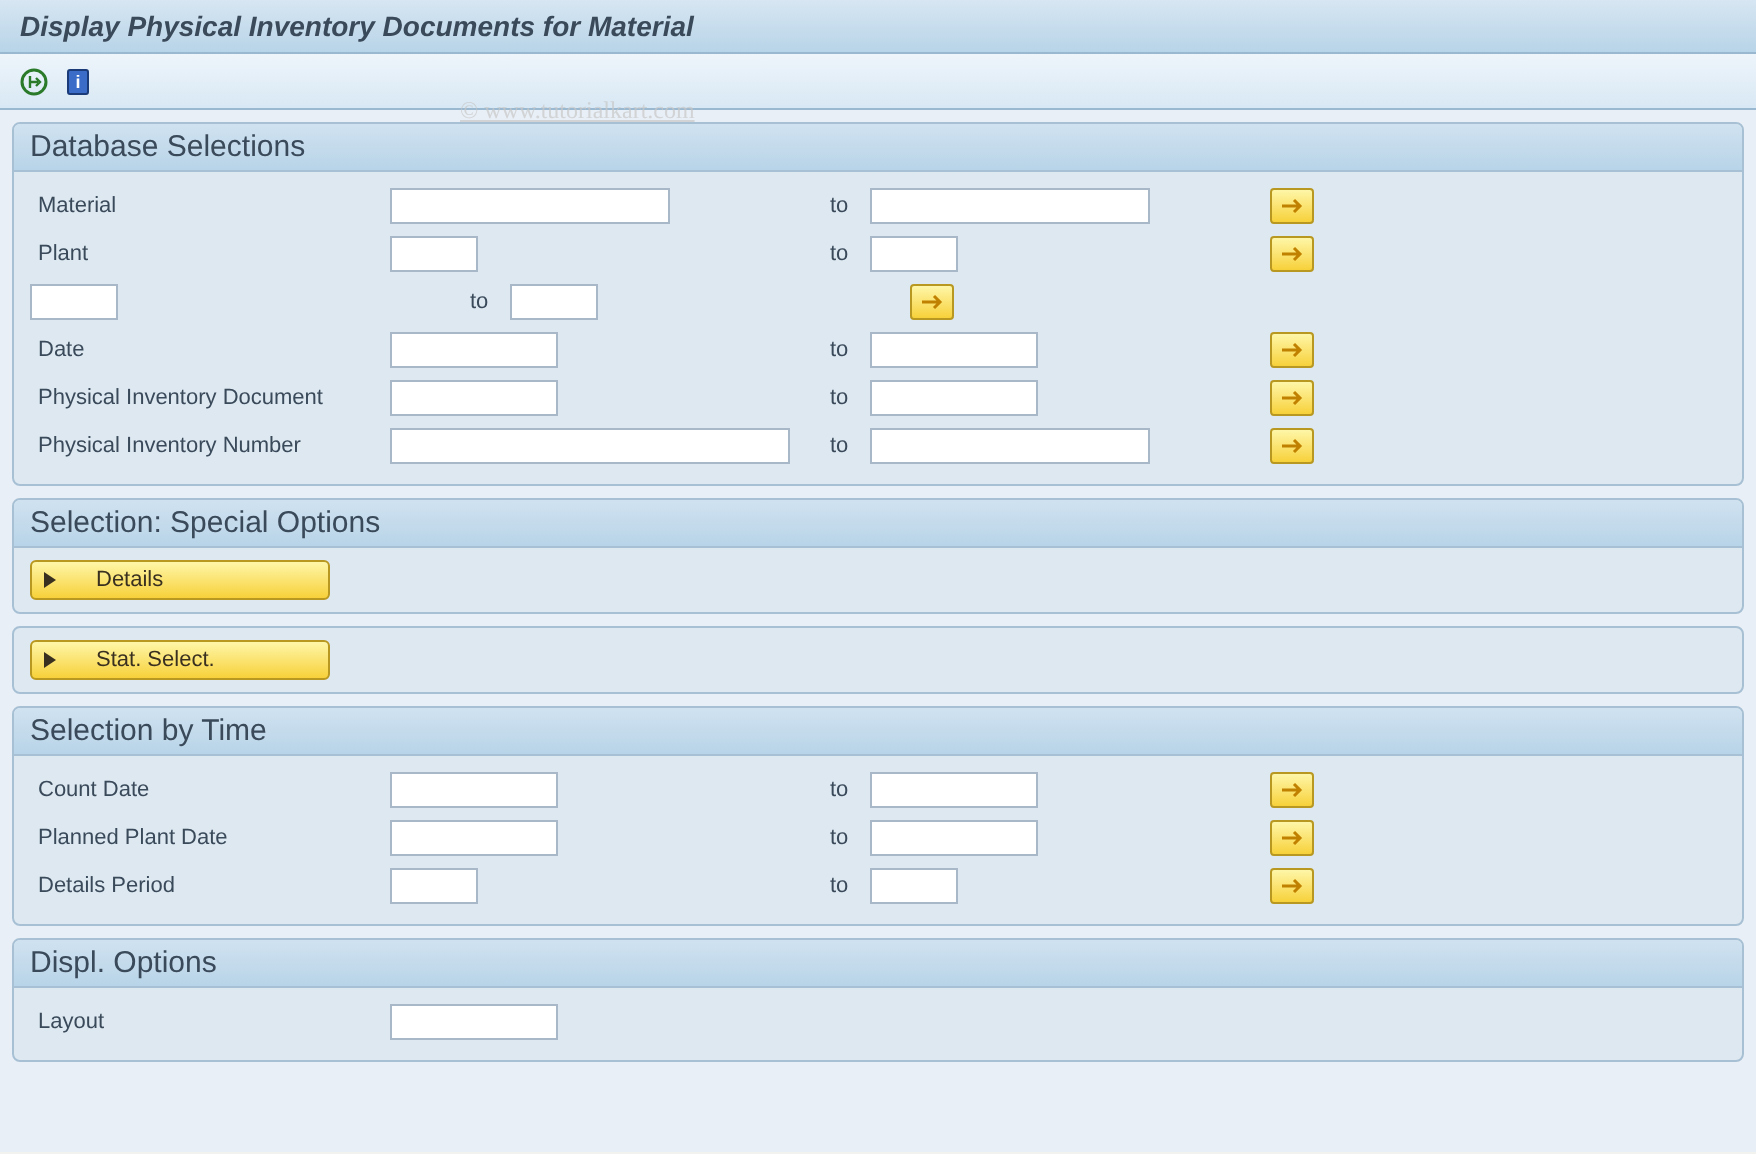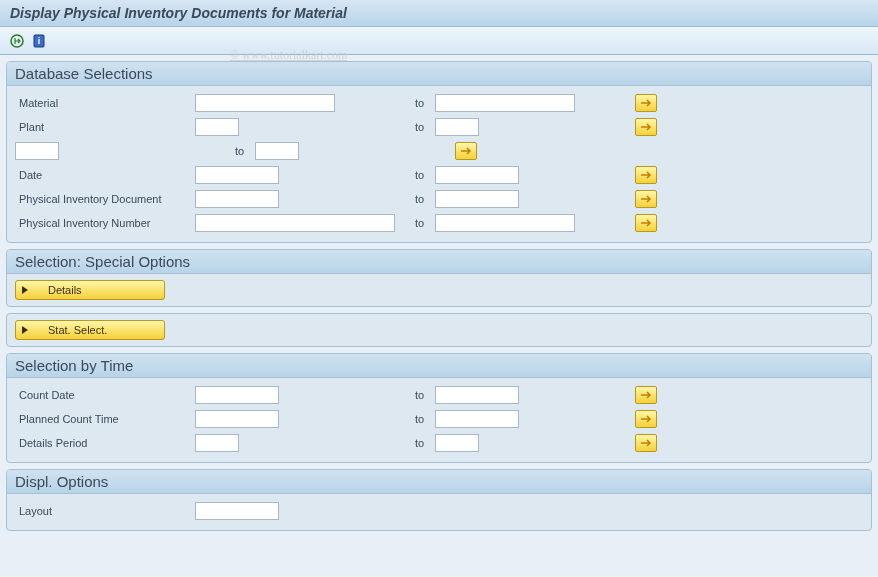--- a/index.html
+++ b/index.html
@@ -281,21 +281,21 @@
         <div class="col-to"><input class="sap-input w-med" style=""></div>
         <div class="col-btn">
             <span class="arrow-btn">
               <svg width="14" height="10" viewBox="0 0 14 10">
                 <path d="M2 5 L10 5 M8 2 L11 5 L8 8" stroke="#c08000" stroke-width="1.5" fill="none"></path>
               </svg>
             </span>
           </div>
       </div>
       <div class="field-row">
-        <div class="field-label">Planned Count Time</div>
+        <div class="field-label">Planned Plant Date</div>
         <div class="col-from"><input class="sap-input w-med" style=""></div>
         <div class="col-to-label">to</div>
         <div class="col-to"><input class="sap-input w-med" style=""></div>
         <div class="col-btn">
             <span class="arrow-btn">
               <svg width="14" height="10" viewBox="0 0 14 10">
                 <path d="M2 5 L10 5 M8 2 L11 5 L8 8" stroke="#c08000" stroke-width="1.5" fill="none"></path>
               </svg>
             </span>
           </div>

